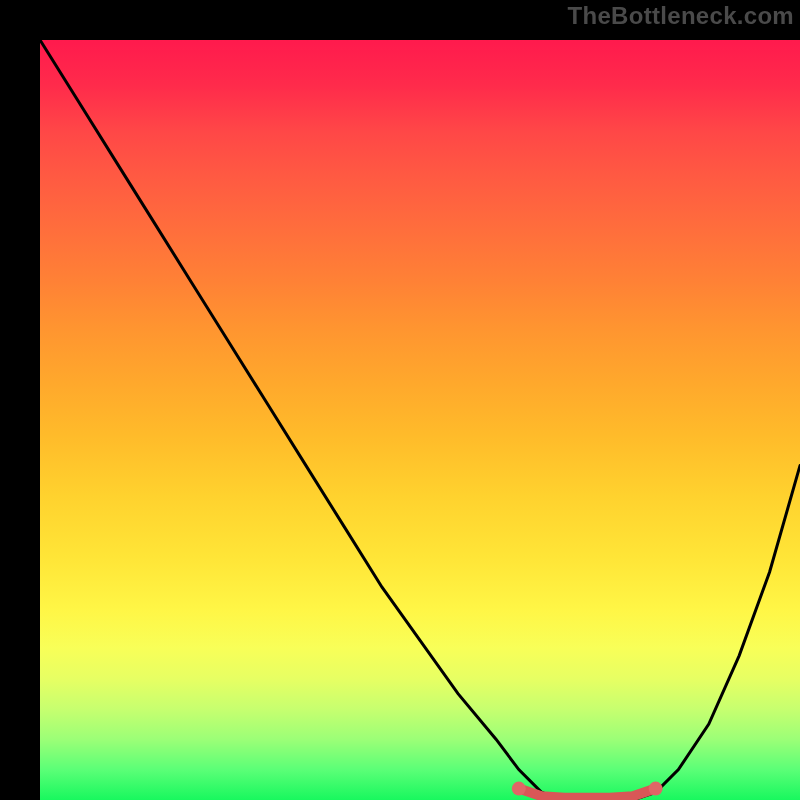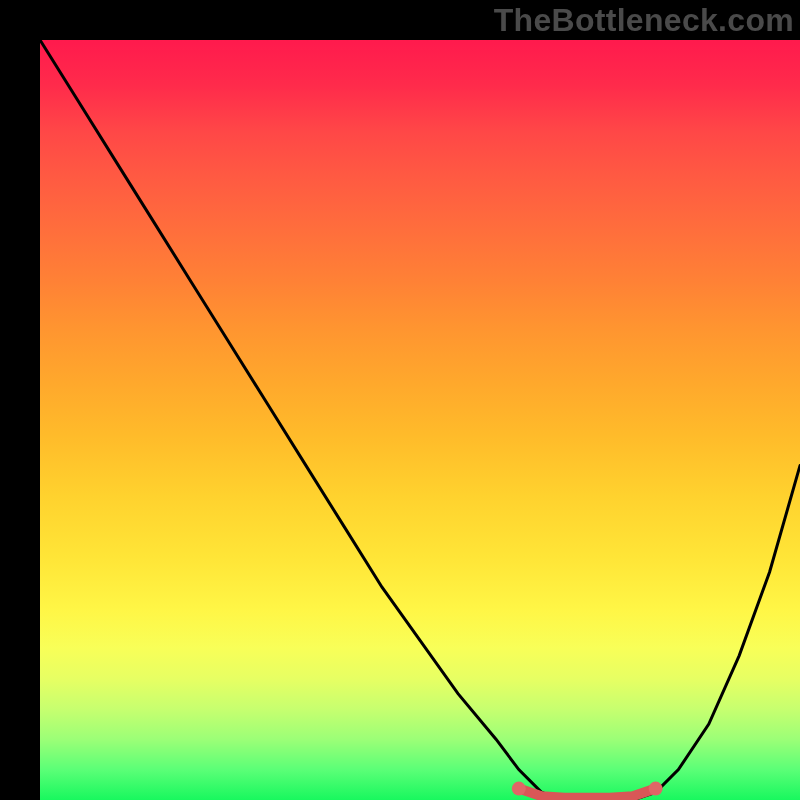--- a/index.html
+++ b/index.html
@@ -49,21 +49,21 @@
       #9cff77 92%,
       #5bff77 96%,
       #18f85e 100%
     );
   }
   .watermark {
     position: absolute;
     top: 2px;
     right: 6px;
     color: #4a4a4a;
-    font-size: 32px;
+    font-size: 24px;
     font-weight: 600;
     letter-spacing: 0.3px;
     user-select: none;
   }
   svg.curve {
     position: absolute;
     inset: 0;
   }
 </style>
 </head>

